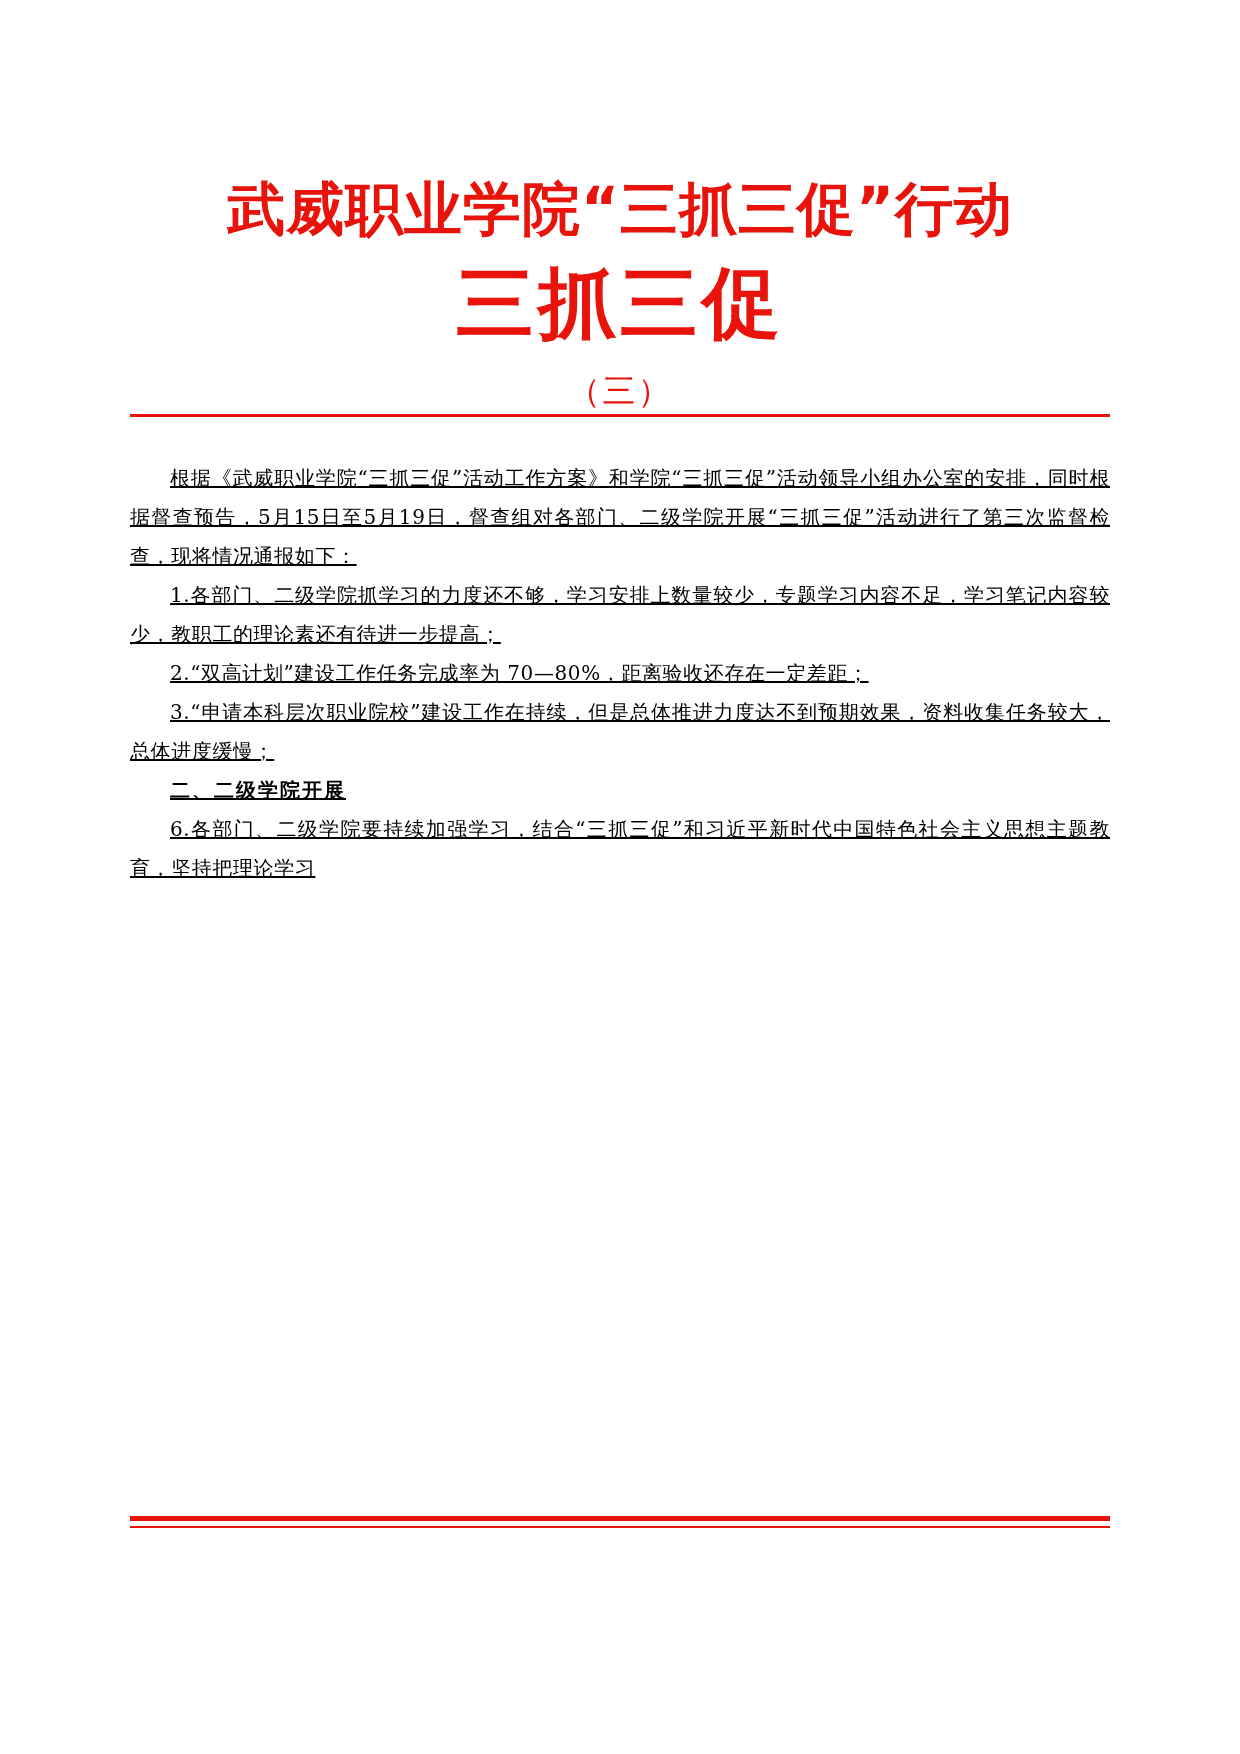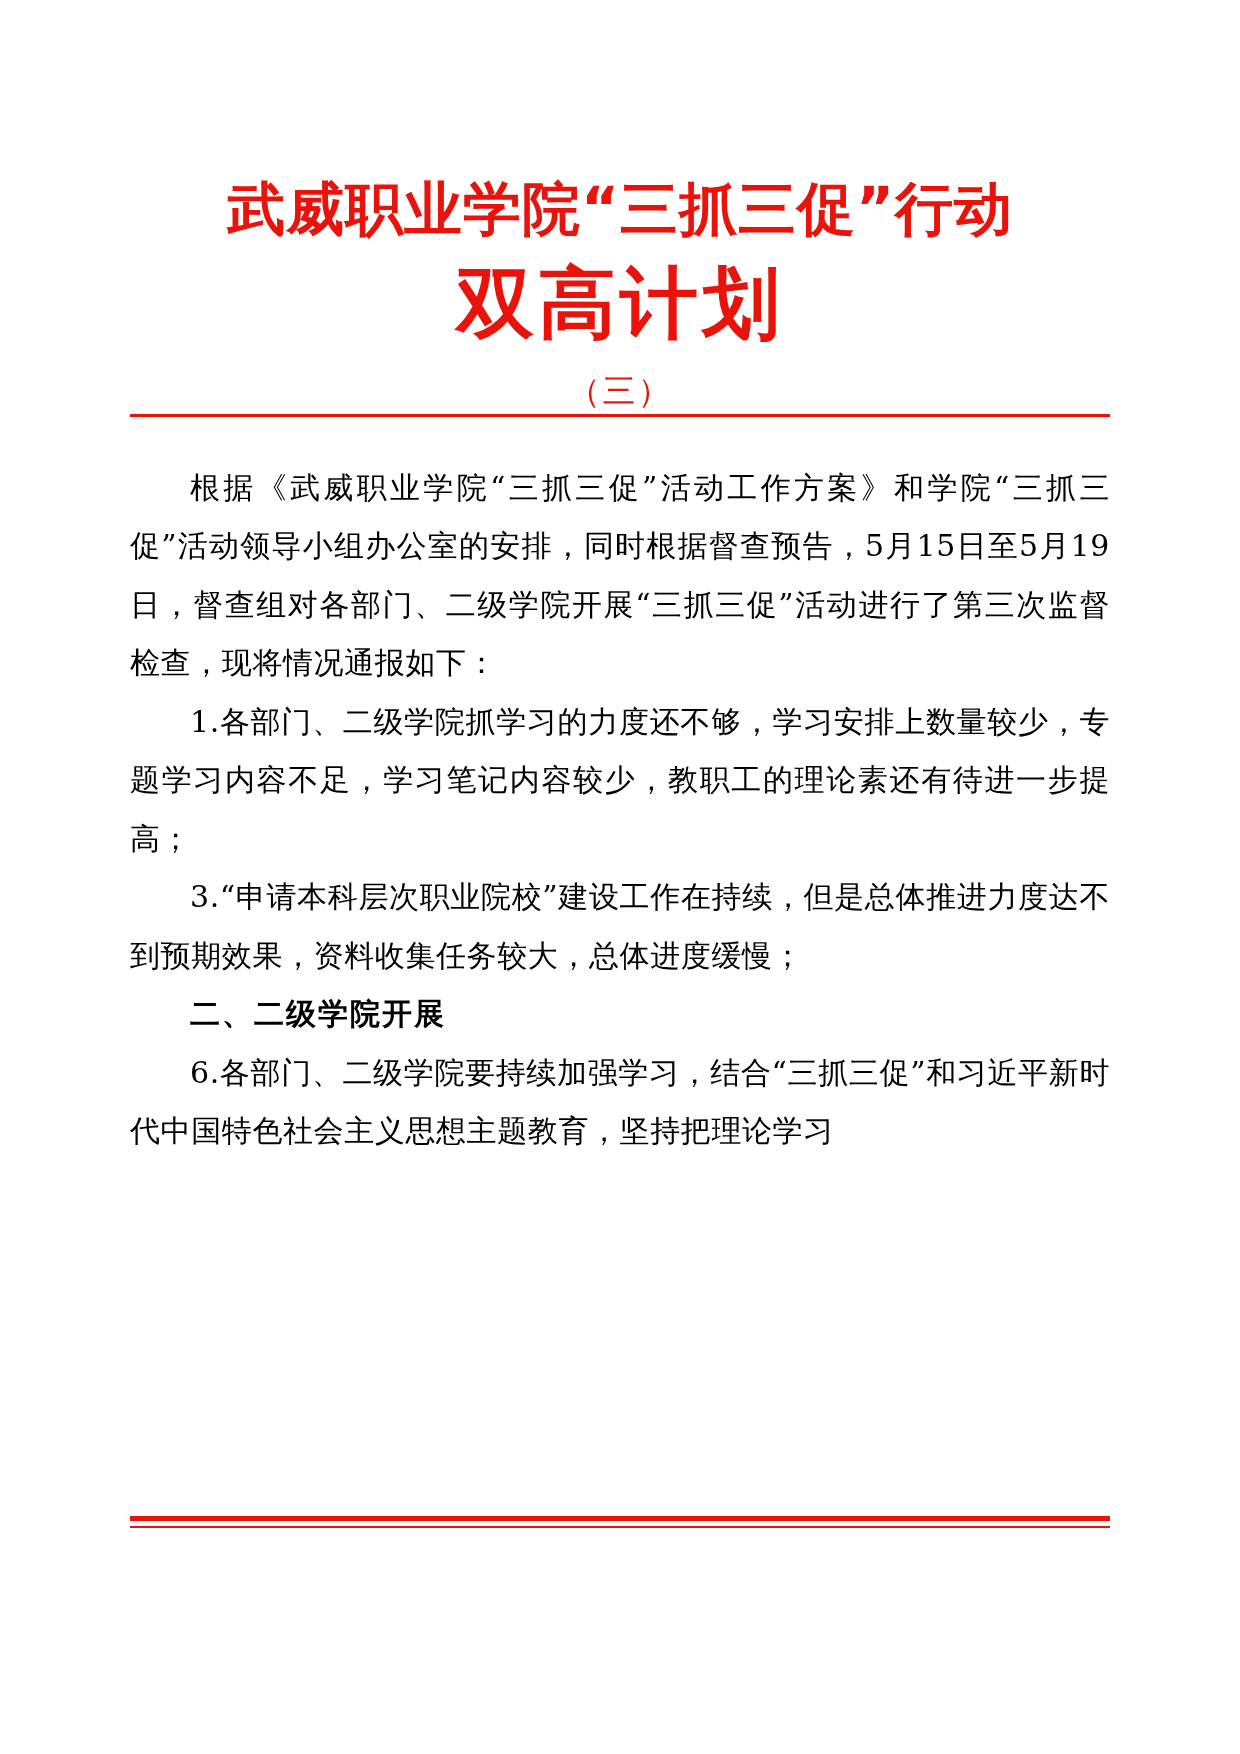--- a/index.html
+++ b/index.html
@@ -64,24 +64,25 @@
   .meta-right {
     letter-spacing: 1px;
   }
   .red-rule-top {
     border-top: 3px solid #e8140c;
     margin: 0 0 0 0;
     height: 0;
   }
   .body-text {
     margin-top: 42px;
-    font-size: 30px;
+    font-size: 20px;
     line-height: 1.95;
     text-align: justify;
     letter-spacing: 0.6px;
+    text-decoration: underline;
   }
   .para {
     text-indent: 2em;
     margin: 0;
   }
   .heading {
     text-indent: 2em;
     margin: 0;
     font-family: "DejaVu Sans", "Liberation Sans", sans-serif;
     font-weight: bold;
@@ -101,29 +102,30 @@
     margin-top: 5px;
   }
 </style>
 </head>
 <body>
 
 <div class="page">
 
   <div class="title-block">
     <div class="title-line1">武威职业学院“三抓三促”行动</div>
-    <div class="title-line2">双高计划</div>
+    <div class="title-line2">三抓三促</div>
     <div class="title-sub">（三）</div>
   </div>
 
   <div class="red-rule-top"></div>
 
   <div class="body-text">
     <p class="para">根据《武威职业学院“三抓三促”活动工作方案》和学院“三抓三促”活动领导小组办公室的安排，同时根据督查预告，5月15日至5月19日，督查组对各部门、二级学院开展“三抓三促”活动进行了第三次监督检查，现将情况通报如下：</p>
     <p class="para">1.各部门、二级学院抓学习的力度还不够，学习安排上数量较少，专题学习内容不足，学习笔记内容较少，教职工的理论素还有待进一步提高；</p>
+    <p class="para">2.“双高计划”建设工作任务完成率为 70—80%，距离验收还存在一定差距；</p>
     <p class="para">3.“申请本科层次职业院校”建设工作在持续，但是总体推进力度达不到预期效果，资料收集任务较大，总体进度缓慢；</p>
     <p class="heading">二、二级学院开展</p>
     <p class="para">6.各部门、二级学院要持续加强学习，结合“三抓三促”和习近平新时代中国特色社会主义思想主题教育，坚持把理论学习</p>
   </div>
 
   <div class="footer-rules">
     <div class="thick"></div>
     <div class="thin"></div>
   </div>
 

